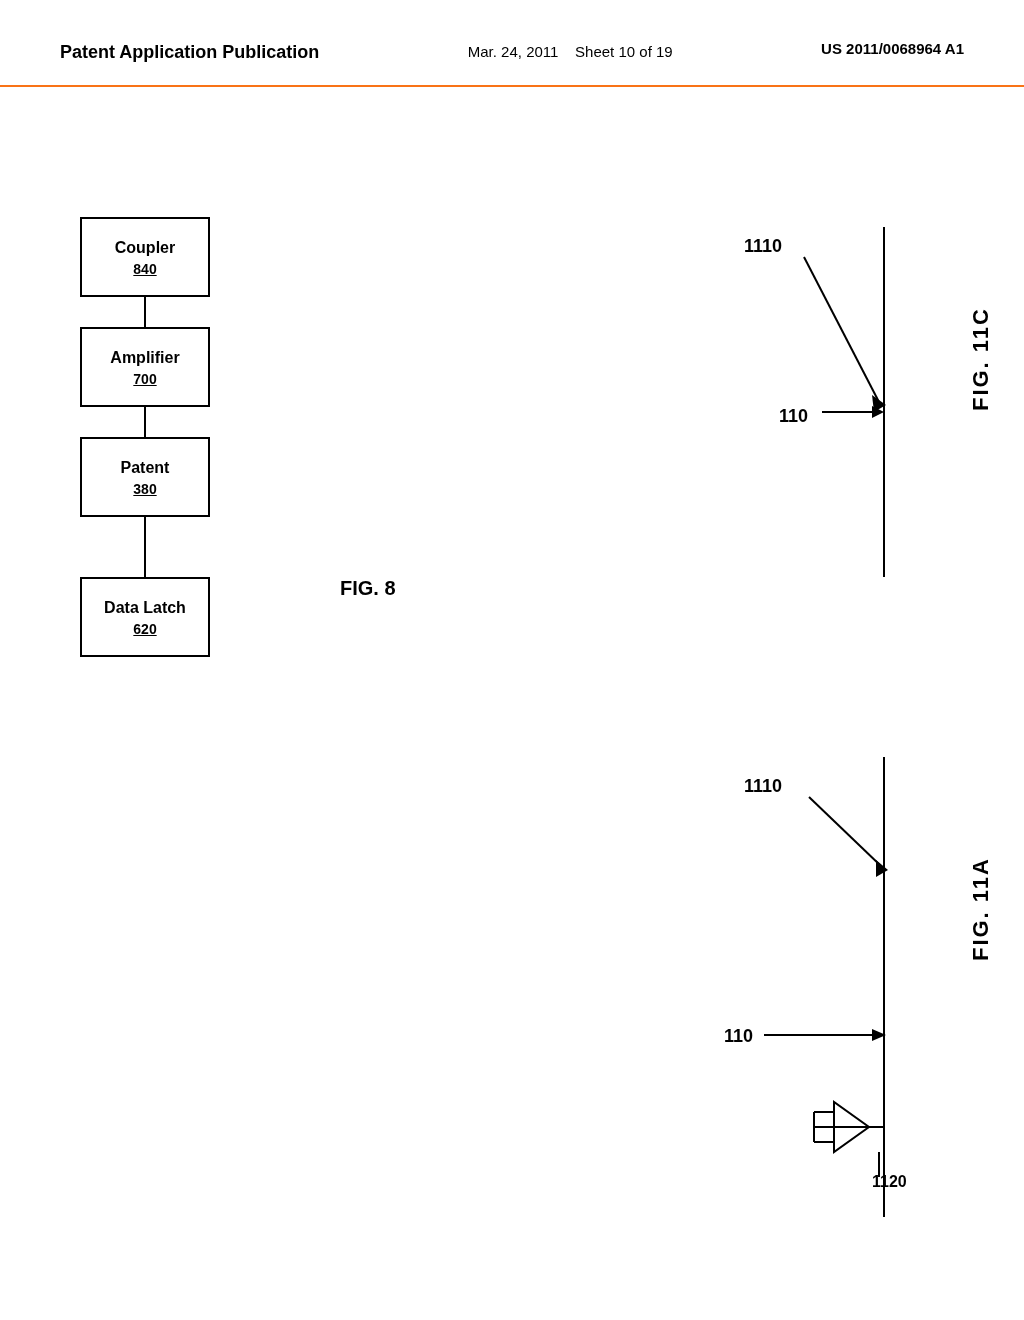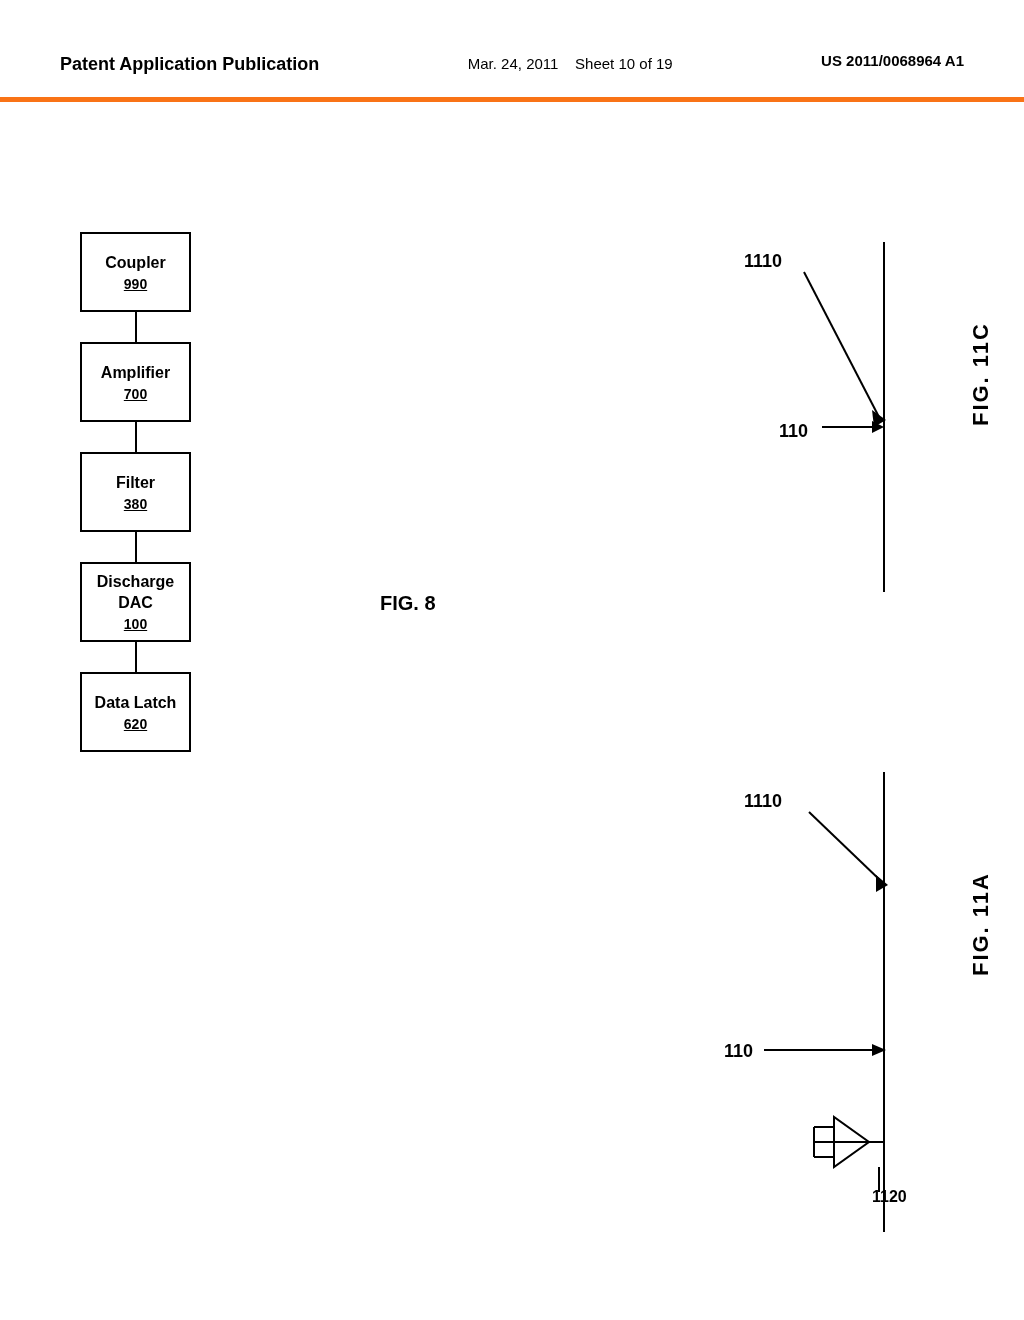--- a/index.html
+++ b/index.html
@@ -10,22 +10,21 @@
       height: 1320px;
       position: relative;
       overflow: hidden;
     }
 
     .header {
       display: flex;
       justify-content: space-between;
       align-items: flex-start;
       padding: 40px 60px 20px 60px;
-      border-bottom: 5px solid #f97316;
-      margin-top: 12px;
+      border-bottom: 2px solid #f97316;
     }
 
     .header-left {
       font-size: 18px;
       font-weight: bold;
       line-height: 1.4;
     }
 
     .header-center {
       font-size: 15px;
@@ -49,21 +48,21 @@
     .block-diagram {
       position: absolute;
       left: 80px;
       top: 130px;
       display: flex;
       flex-direction: column;
       align-items: center;
     }
 
     .block-box {
-      width: 111px;
+      width: 130px;
       min-height: 80px;
       border: 2px solid #000;
       display: flex;
       flex-direction: column;
       align-items: center;
       justify-content: center;
       text-align: center;
       padding: 8px;
       background: #fff;
     }
@@ -87,21 +86,20 @@
       background: #000;
     }
 
     
     .fig8-label {
       position: absolute;
       left: 340px;
       top: 490px;
       font-size: 20px;
       font-weight: bold;
-      margin-left: 40px;
     }
 
     
     .diagram-svg {
       display: block;
     }
   </style>
 </head>
 <body>
 
@@ -113,40 +111,36 @@
   </div>
   <div class="header-right">US 2011/0068964 A1</div>
 </div>
 
 <div class="content">
 
   <div class="block-diagram">
 
     <div class="block-box">
       <span class="block-label">Coupler</span>
-      <span class="block-num">990</span>
+      <span class="block-num">840</span>
     </div>
     <div class="connector-v"></div>
 
     <div class="block-box">
       <span class="block-label">Amplifier</span>
       <span class="block-num">700</span>
     </div>
     <div class="connector-v"></div>
 
     <div class="block-box">
-      <span class="block-label">Filter</span>
+      <span class="block-label">Patent</span>
       <span class="block-num">380</span>
     </div>
     <div class="connector-v"></div>
 
-    <div class="block-box">
-      <span class="block-label">Discharge<br>DAC</span>
-      <span class="block-num">100</span>
-    </div>
     <div class="connector-v"></div>
 
     <div class="block-box">
       <span class="block-label">Data Latch</span>
       <span class="block-num">620</span>
     </div>
 
   </div>
 
   <div class="fig8-label">FIG. 8</div>

